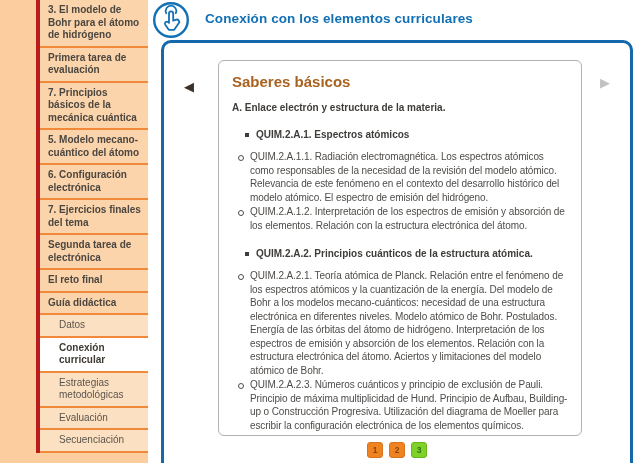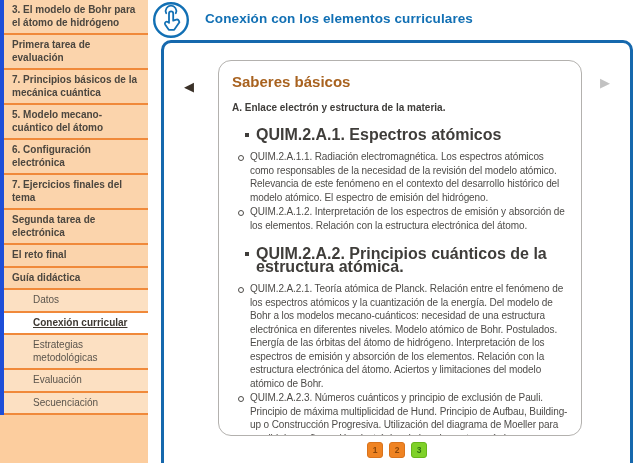--- a/index.html
+++ b/index.html
@@ -2,48 +2,48 @@
 <html lang="es"><head>
 <meta charset="utf-8">
 <style>
   * { margin:0; padding:0; box-sizing:border-box; }
   html,body { width:640px; height:463px; overflow:hidden; background:#ffffff;
               font-family:"Liberation Sans", sans-serif; }
   .stage { position:relative; width:640px; height:463px; background:#ffffff; overflow:hidden; }
 
   
   .sidebar { position:absolute; left:0; top:0; width:148px; height:463px; background:#fccd9e; }
-  .nav-list { border-left:4px solid #1d4ed8; }
+  .nav-list { border-left:4px solid #b91c1c;margin-left:36px; }
   .nav-item { background:#fbd4ac; border-bottom:2px solid #f0893a; padding:4px 6px 4px 8px;
               font-size:10px; font-weight:bold; color:#4b463f; line-height:12.5px; cursor:pointer; }
-  .nav-item.sub { background:#fce0c2; padding-left:29px; font-weight:normal; color:#5a544c; }
-  .nav-item.selected { background:#ffffff; font-weight:bold; color:#3e3933;text-decoration:underline; }
+  .nav-item.sub { background:#fce0c2; padding-left:19px; font-weight:normal; color:#5a544c; }
+  .nav-item.selected { background:#ffffff; font-weight:bold; color:#3e3933; }
 
   
   .main { position:absolute; left:148px; top:0; width:492px; height:341px; }
 
   .header-icon { position:absolute; left:4px; top:1px; width:38px; height:38px; }
   .page-title { position:absolute; left:57px; top:11px; font-size:13.5px; font-weight:bold;
                 color:#1270b4; letter-spacing:0.1px; }
 
   .outer-box { position:absolute; left:13px; top:40px; width:472px; height:438px;
                border:3px solid #1668ad; border-radius:10px; background:#ffffff; }
 
   .arrow { position:absolute; font-size:13px; line-height:13px; cursor:pointer; user-select:none; }
   .arrow-prev { left:20px; top:37px; color:#3a3128; }
   .arrow-next { left:436px; top:33px; color:#c2c2c2; }
 
   .inner-box { position:absolute; left:54px; top:17px; width:364px; height:376px;
-               border:1px solid #b3b1ae; border-radius:13px; background:#ffffff;
+               border:1px solid #b3b1ae; border-radius:6px; background:#ffffff;
                padding:12px 13px; overflow:hidden; }
 
   .content-heading { font-size:15px; font-weight:bold; color:#a8621f; margin-bottom:12px; }
   .content-intro { font-size:10px; font-weight:bold; color:#3f3d3a; margin-bottom:10px; }
 
-  .lvl1-title { position:relative; font-size:16px; font-weight:bold; color:#3f3d3a;
+  .lvl1-title { position:relative; font-size:10px; font-weight:bold; color:#3f3d3a;
                 margin:15px 0 9px 0; padding-left:24px; line-height:13px; }
   .lvl1-title::before { content:""; position:absolute; left:13px; top:4.5px;
                         width:4px; height:4px; background:#3f3d3a; }
   .lvl2-item { position:relative; font-size:10px; color:#4e4c49; line-height:13.5px;
                padding-left:18px; margin-bottom:1px; letter-spacing:-0.1px; }
   .lvl2-item::before { content:""; position:absolute; left:6px; top:4.5px; width:4px; height:4px;
                        border:1px solid #4e4c49; border-radius:50%; background:#fff; }
 
   .pagination { position:absolute; left:0; right:0; top:399px; display:flex;
                 justify-content:center; gap:6px; }

